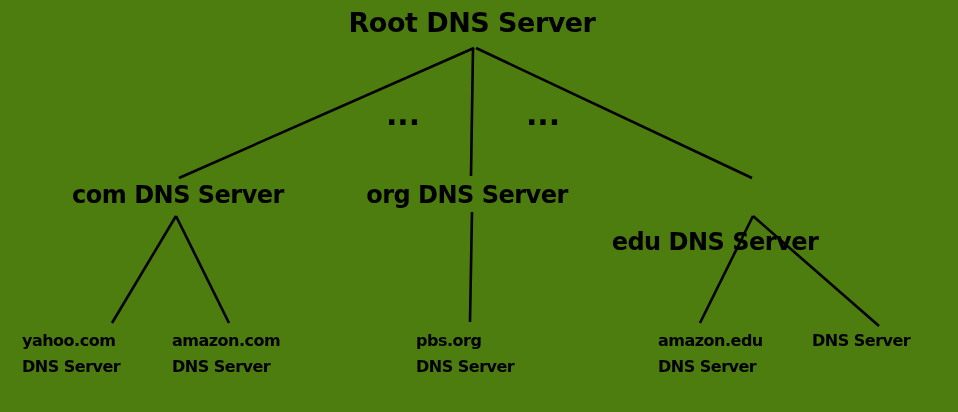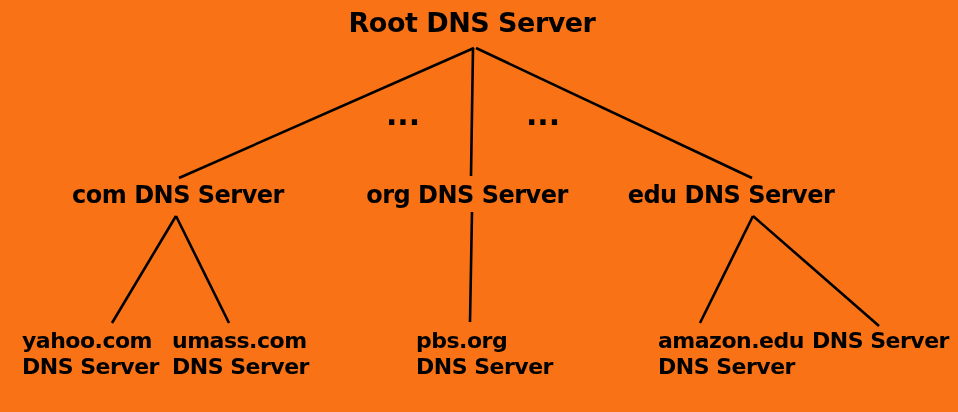--- a/index.html
+++ b/index.html
@@ -4,21 +4,21 @@
 <style>
   html, body {
     margin: 0;
     padding: 0;
     background: #ffffff;
   }
   .canvas {
     position: relative;
     width: 958px;
     height: 412px;
-    background: #f97316;
+    background: #4d7c0f;
     font-family: "DejaVu Sans", sans-serif;
     font-weight: bold;
     color: #000000;
     overflow: hidden;
   }
   svg.edges {
     position: absolute;
     left: 0;
     top: 0;
     width: 958px;
@@ -49,24 +49,24 @@
   }
   .ellipsis.left  { left: 403px; }
   .ellipsis.right { left: 543px; }
   .tld {
     top: 181px;
     transform: translateX(-50%);
     font-size: 24px;
   }
   .tld.com { left: 178px; }
   .tld.org { left: 467px; }
-  .tld.edu { left: 731px; }
+  .tld.edu { left: 715px; margin-top: 47px; }
   .leaf {
     top: 328px;
-    font-size: 22px;
+    font-size: 16px;
     line-height: 26px;
   }
   .leaf.yahoo  { left: 22px;  }
   .leaf.amazon { left: 172px; }
   .leaf.pbs    { left: 416px; }
   .leaf.umass  { left: 658px; }
   .leaf.poly   { left: 812px; }
 </style>
 </head>
 <body>
@@ -92,21 +92,21 @@
   <div class="node tld org">org DNS Server</div>
   <div class="node tld com">com DNS Server</div>
   <div class="node tld edu">edu DNS Server</div>
 
   <div class="node leaf yahoo">
     <div>yahoo.com</div>
     <div>DNS Server</div>
   </div>
 
   <div class="node leaf amazon">
-    <div>umass.com</div>
+    <div>amazon.com</div>
     <div>DNS Server</div>
   </div>
 
   <div class="node leaf pbs">
     <div>pbs.org</div>
     <div>DNS Server</div>
   </div>
 
   <div class="node leaf umass">
     <div>amazon.edu</div>

